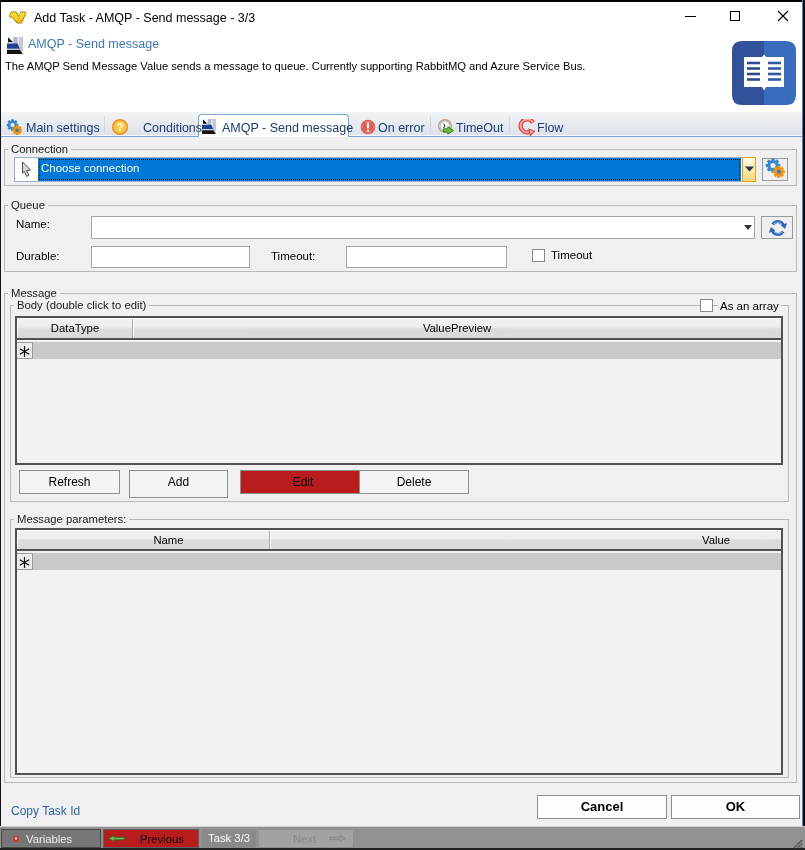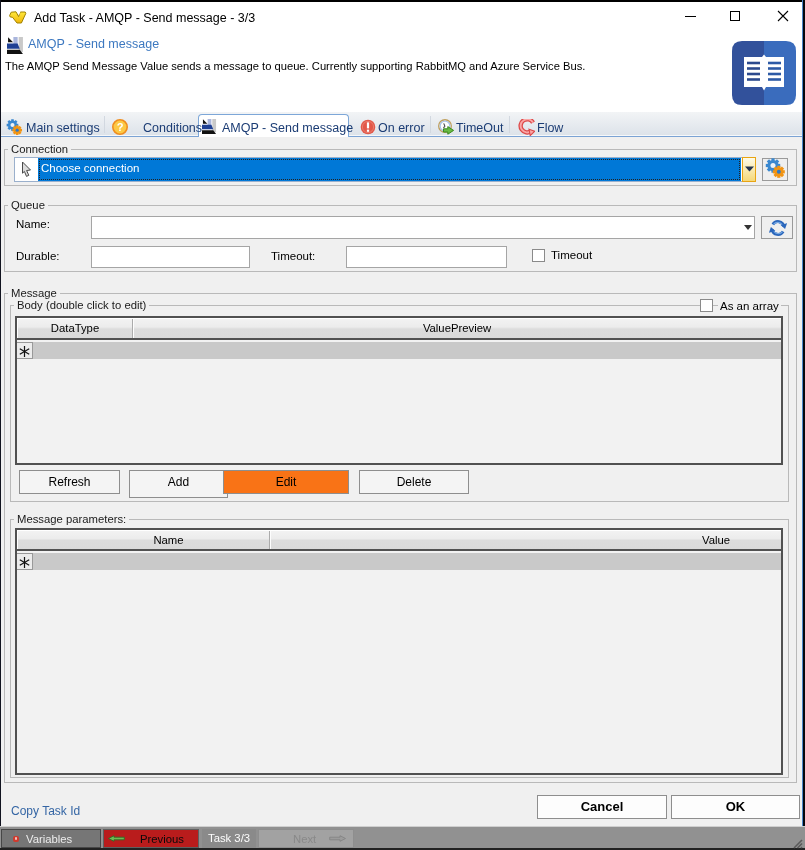--- a/index.html
+++ b/index.html
@@ -224,21 +224,21 @@
           <path d="M5.5,0 V11"></path>
           <path d="M0.8,2.8 L10.2,8.2"></path>
           <path d="M10.2,2.8 L0.8,8.2"></path>
         </g>
       </svg></div>
 </div>
 
 <div id="btnrow">
     <div class="abs" style="left:19px;top:470px;width:101px;height:24px;background:#f4f4f4;border:1px solid #8e8e8e;font-size:12px;text-align:center;line-height:22px;">Refresh</div>
     <div class="abs" style="left:129px;top:470px;width:99px;height:28px;background:#f4f4f4;border:1px solid #8e8e8e;font-size:12px;text-align:center;line-height:22px;">Add</div>
-    <div class="abs" style="left:223px;top:470px;width:126px;height:24px;background:#f97316;border:1px solid #8e8e8e;font-size:12px;text-align:center;line-height:22px;">Edit</div>
+    <div class="abs" style="left:240px;top:470px;width:126px;height:24px;background:#b91c1c;border:1px solid #8e8e8e;font-size:12px;text-align:center;line-height:22px;">Edit</div>
     <div class="abs" style="left:359px;top:470px;width:110px;height:24px;background:#f4f4f4;border:1px solid #8e8e8e;font-size:12px;text-align:center;line-height:22px;">Delete</div>
   </div>
 
 <div class="groupbox" style="left:10px;top:519px;width:779px;height:259px;"></div>
 <div class="grouplabel" style="left:14px;top:513px;">Message parameters:</div>
 
 <div class="abs" style="left:15px;top:528px;width:768px;height:247px;background:#f2f2f2;border:2px solid #515151;">
   <div class="abs" style="left:0;top:0;width:764px;height:21px;background:linear-gradient(#f3f3f3 0%,#ececec 45%,#dcdcdc 55%,#dadada 100%);border-bottom:2px solid #515151;"></div>
   <div class="abs" style="left:0;top:0;width:1px;height:19px;background:#fff;"></div>
   <div class="abs" style="left:0;top:0;width:764px;height:1px;background:#fff;"></div>

